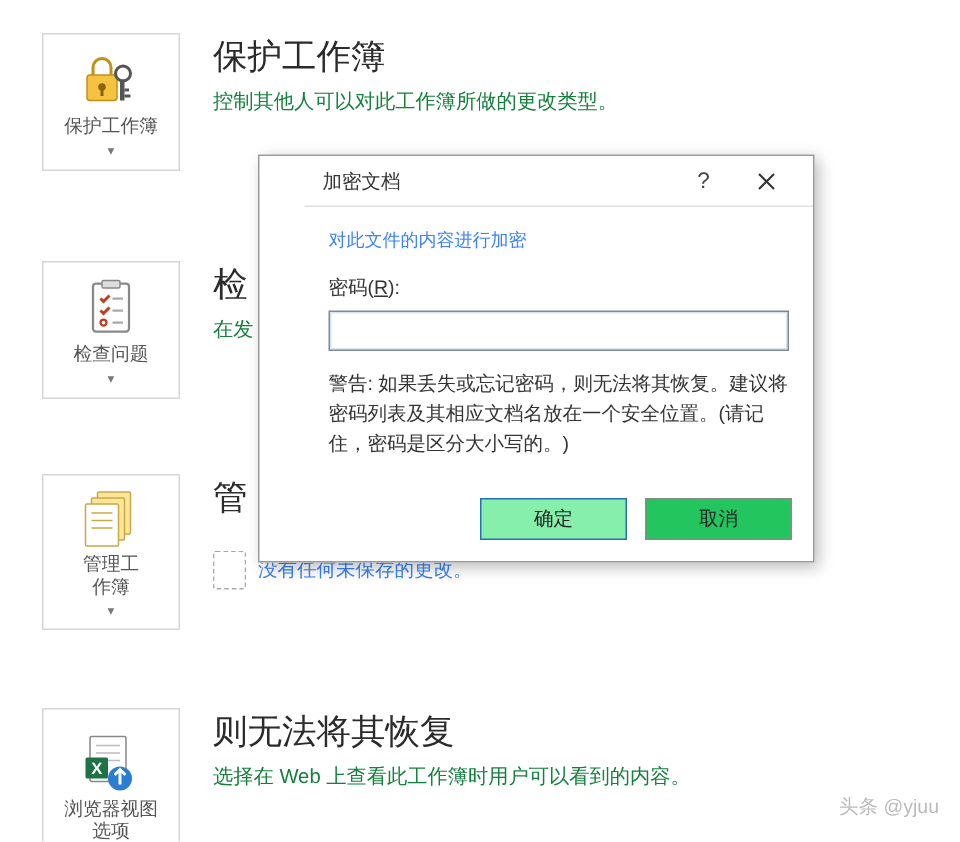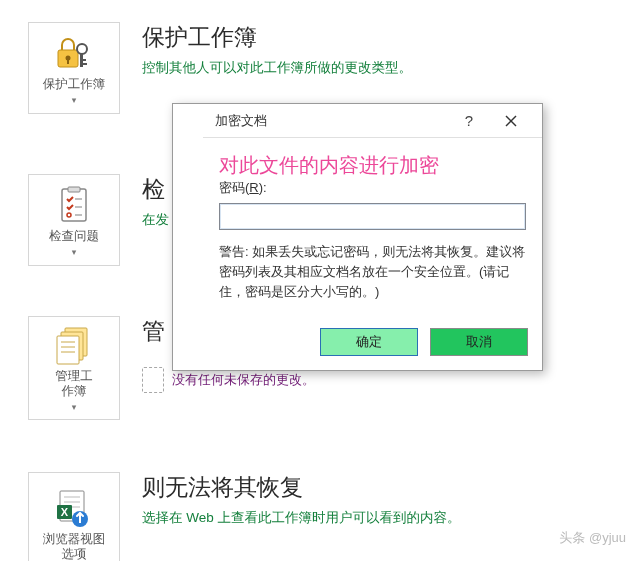--- a/index.html
+++ b/index.html
@@ -53,21 +53,21 @@
   }
   .section-text p {
     margin: 0;
     font-size: 13.5px;
     color: #15803d;
   }
   .nosave {
     display:flex;
     align-items:center;
     gap:8px;
-    color:#701a75;
+    color:#3b82f6;
     font-size:13px;
   }
   .nosave .dashed {
     width:22px; height:26px;
     border:1.5px dashed #a8a8a8;
     border-radius:2px;
   }
 
   
   .dialog {
@@ -90,21 +90,21 @@
     color:#333;
     border-bottom:1px solid #e0e0e0;
   }
   .dlg-title .tbtns { display:flex; gap:0; }
   .dlg-title .tbtn {
     width:42px; height:30px;
     display:flex; align-items:center; justify-content:center;
     font-size:15px; color:#444;
   }
   .dlg-body { padding: 14px 16px 16px; }
-  .dlg-head { font-size: 20px; color:#ec4899; }
+  .dlg-head { font-size: 12px; color:#3b82f6; margin-bottom: 14px; }
   .lbl { font-size:13px; color:#333; margin-bottom:6px; display:block;}
   .lbl u { text-decoration: underline; }
   .pw {
     width:100%; height:27px;
     border:1px solid #828790;
     padding:2px 4px;
     font-size:13px;
     outline:none;
     box-shadow: inset 0 0 0 1px #d7e4f2;
   }

